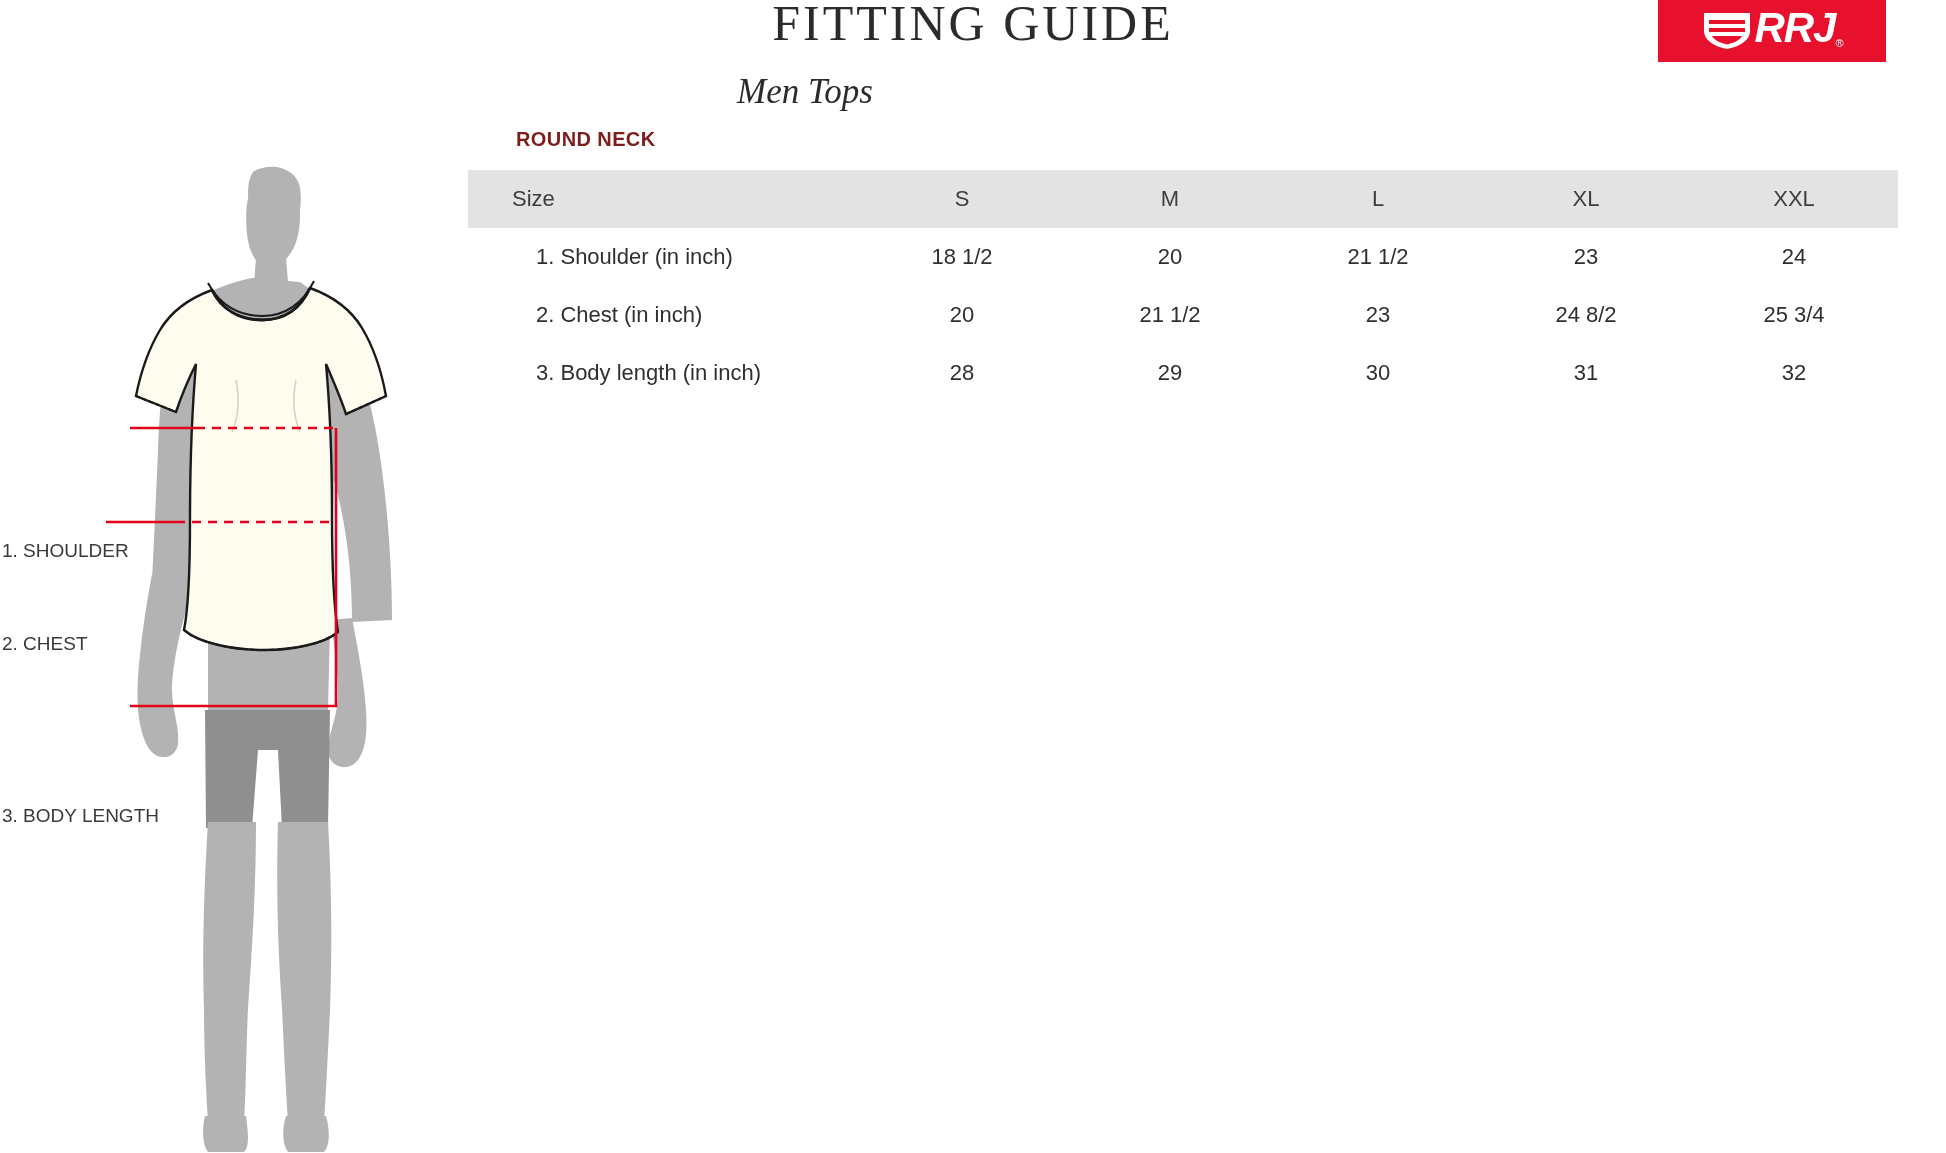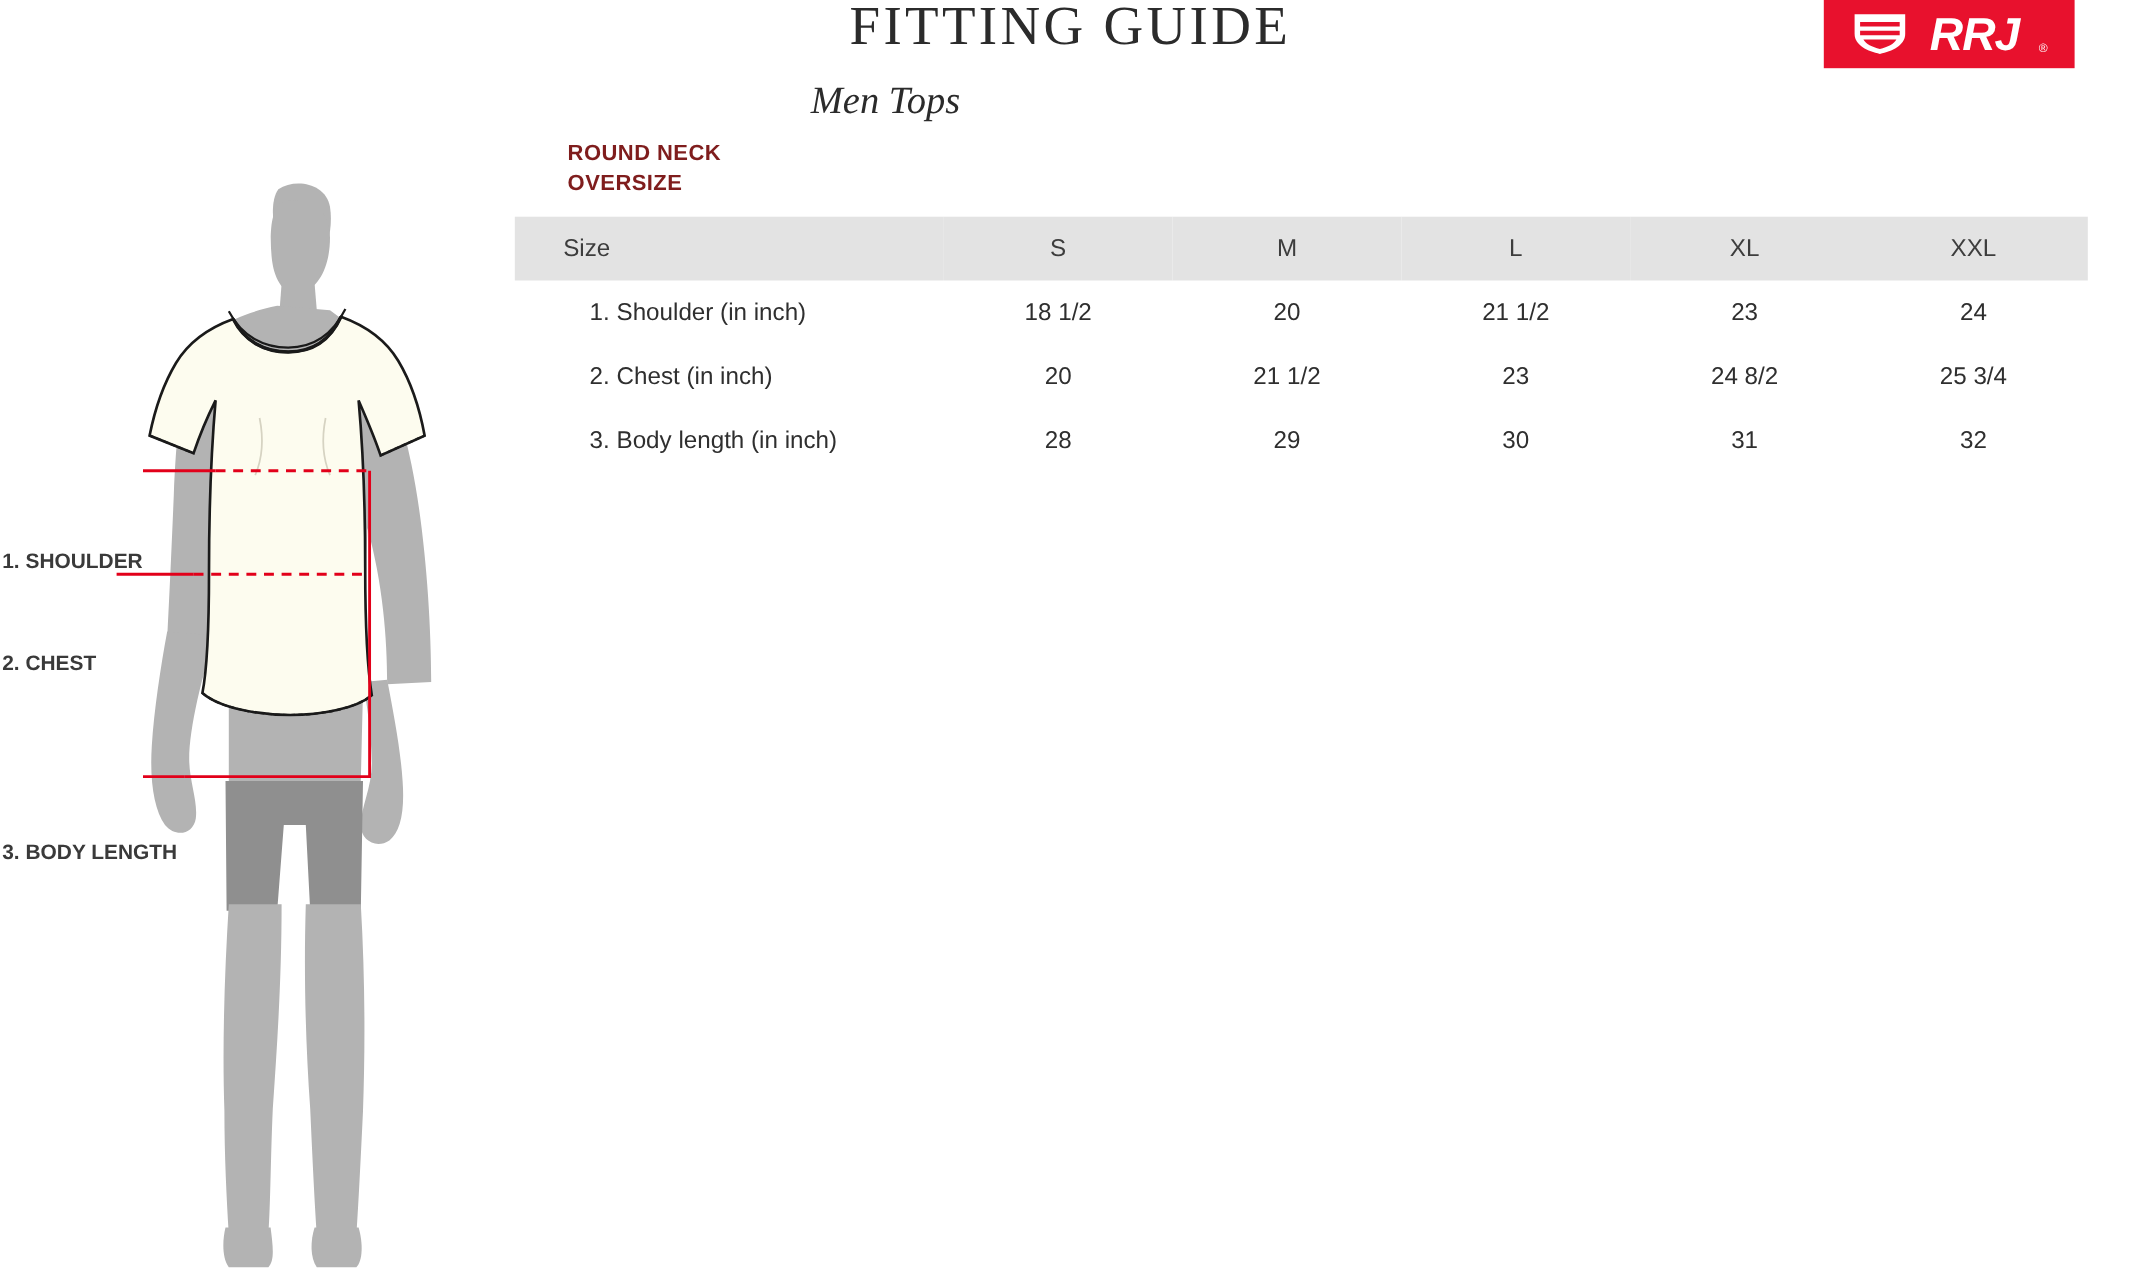--- a/index.html
+++ b/index.html
@@ -44,22 +44,22 @@
     position: absolute;
     top: 0px; right: 60px;
     width: 228px; height: 62px;
     background: #e8112d;
     display: flex;
     align-items: center;
     justify-content: center;
   }
   .logo-inner {
     display: flex;
-    align-items: center;
-    gap: 18px;
+    align-items: flex-start;
+    gap: 0;
   }
   .logo-shield { display:block; }
   .logo-text {
     font-family: "Liberation Sans", sans-serif;
     font-weight: bold;
     font-style: italic;
     font-size: 42px;
     color: #ffffff;
     letter-spacing: -1px;
     line-height: 1;
@@ -73,24 +73,25 @@
 
   
   .figure-area {
     position: absolute;
     left: 0; top: 150px;
     width: 470px; height: 1010px;
   }
   .measure-label {
     position: absolute;
     font-family: "Liberation Sans", sans-serif;
-    font-weight: bold;
+    font-weight: normal;
     font-size: 19px;
     color: #3a3a3a;
     white-space: nowrap;
+    margin-top: 40px;
   }
   .lbl-shoulder { left: 2px; top: 350px; }
   .lbl-chest    { left: 2px; top: 443px; }
   .lbl-body     { left: 2px; top: 615px; }
 
   
   .sheet {
     position: absolute;
     left: 468px; top: 126px;
     width: 1430px;
@@ -234,21 +235,20 @@
   </svg>
 
   <div class="measure-label lbl-shoulder">1. SHOULDER</div>
   <div class="measure-label lbl-chest">2. CHEST</div>
   <div class="measure-label lbl-body">3. BODY LENGTH</div>
 </div>
 
 <div class="sheet">
 
   <div class="cat-line">ROUND NECK</div>
-  <div class="cat-line">OVERSIZE</div>
 
   <table class="sizes">
     <colgroup>
       <col class="c-label">
         <col class="c-size">
         <col class="c-size">
         <col class="c-size">
         <col class="c-size">
         <col class="c-size">
     </colgroup>

